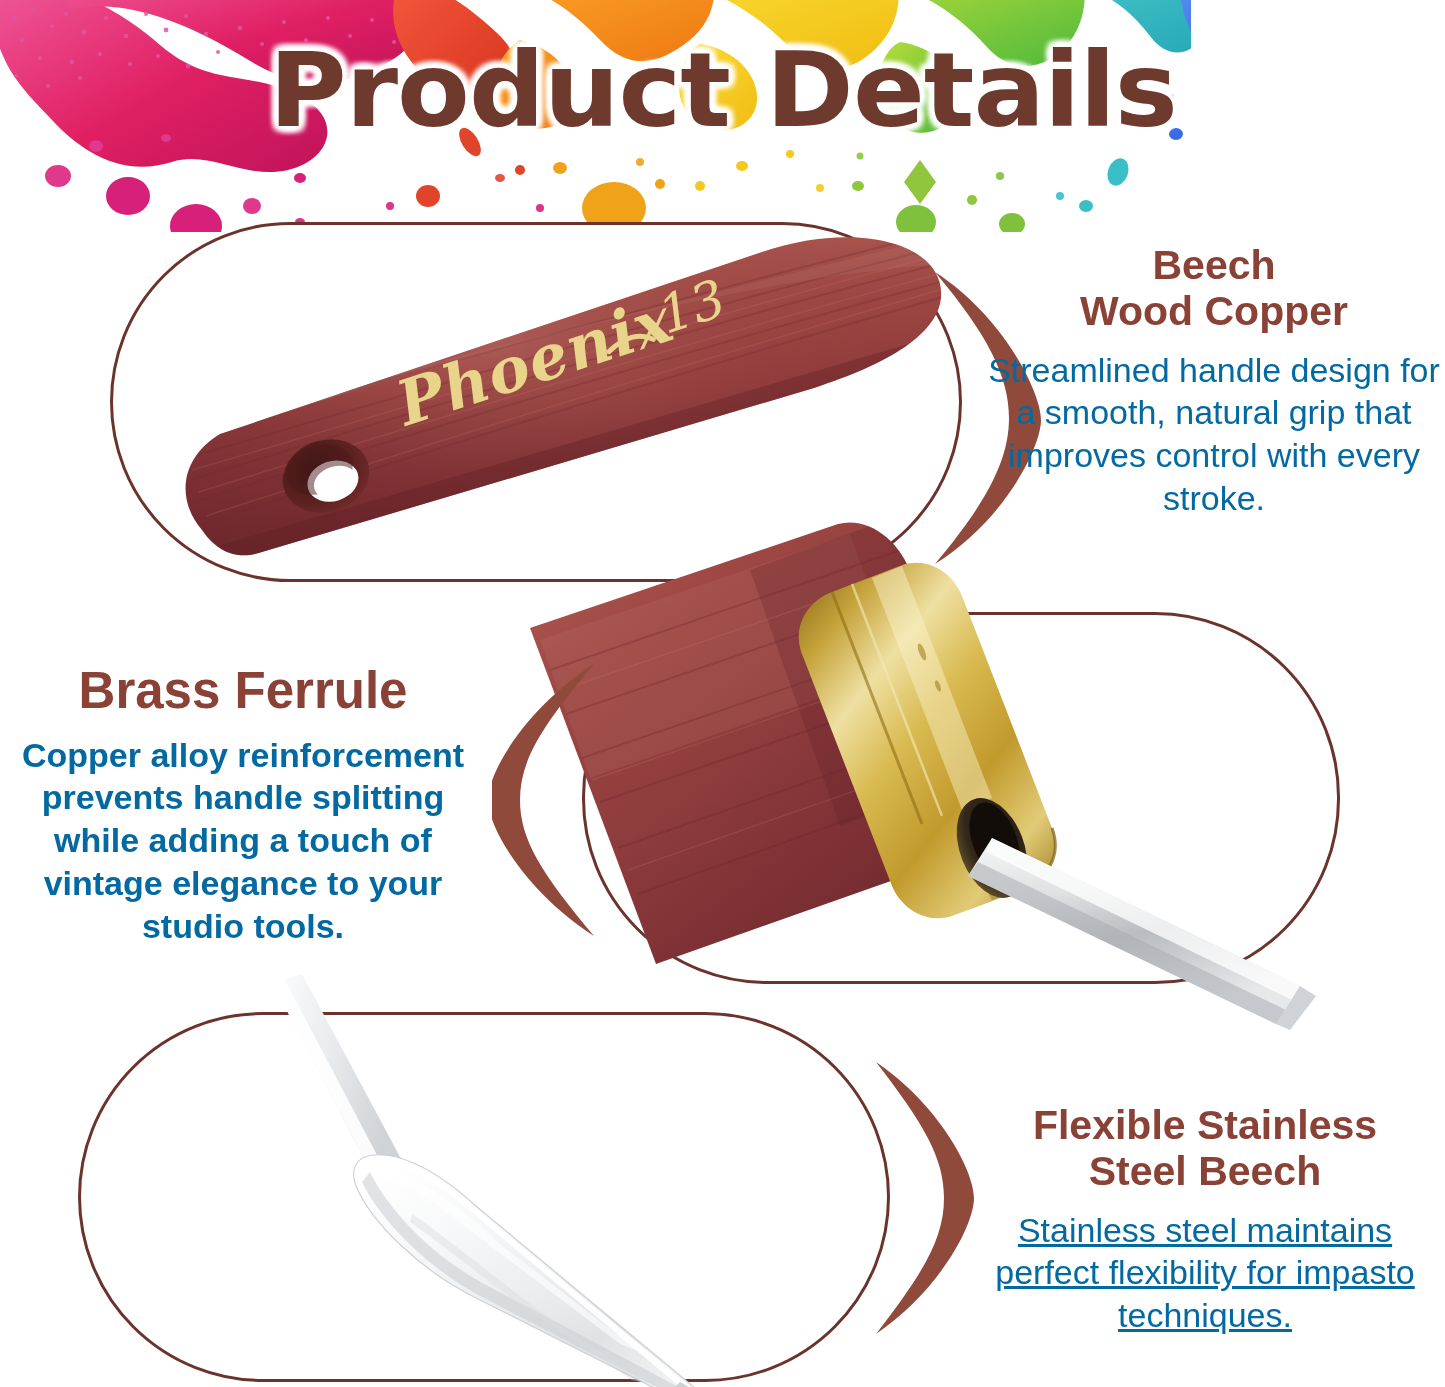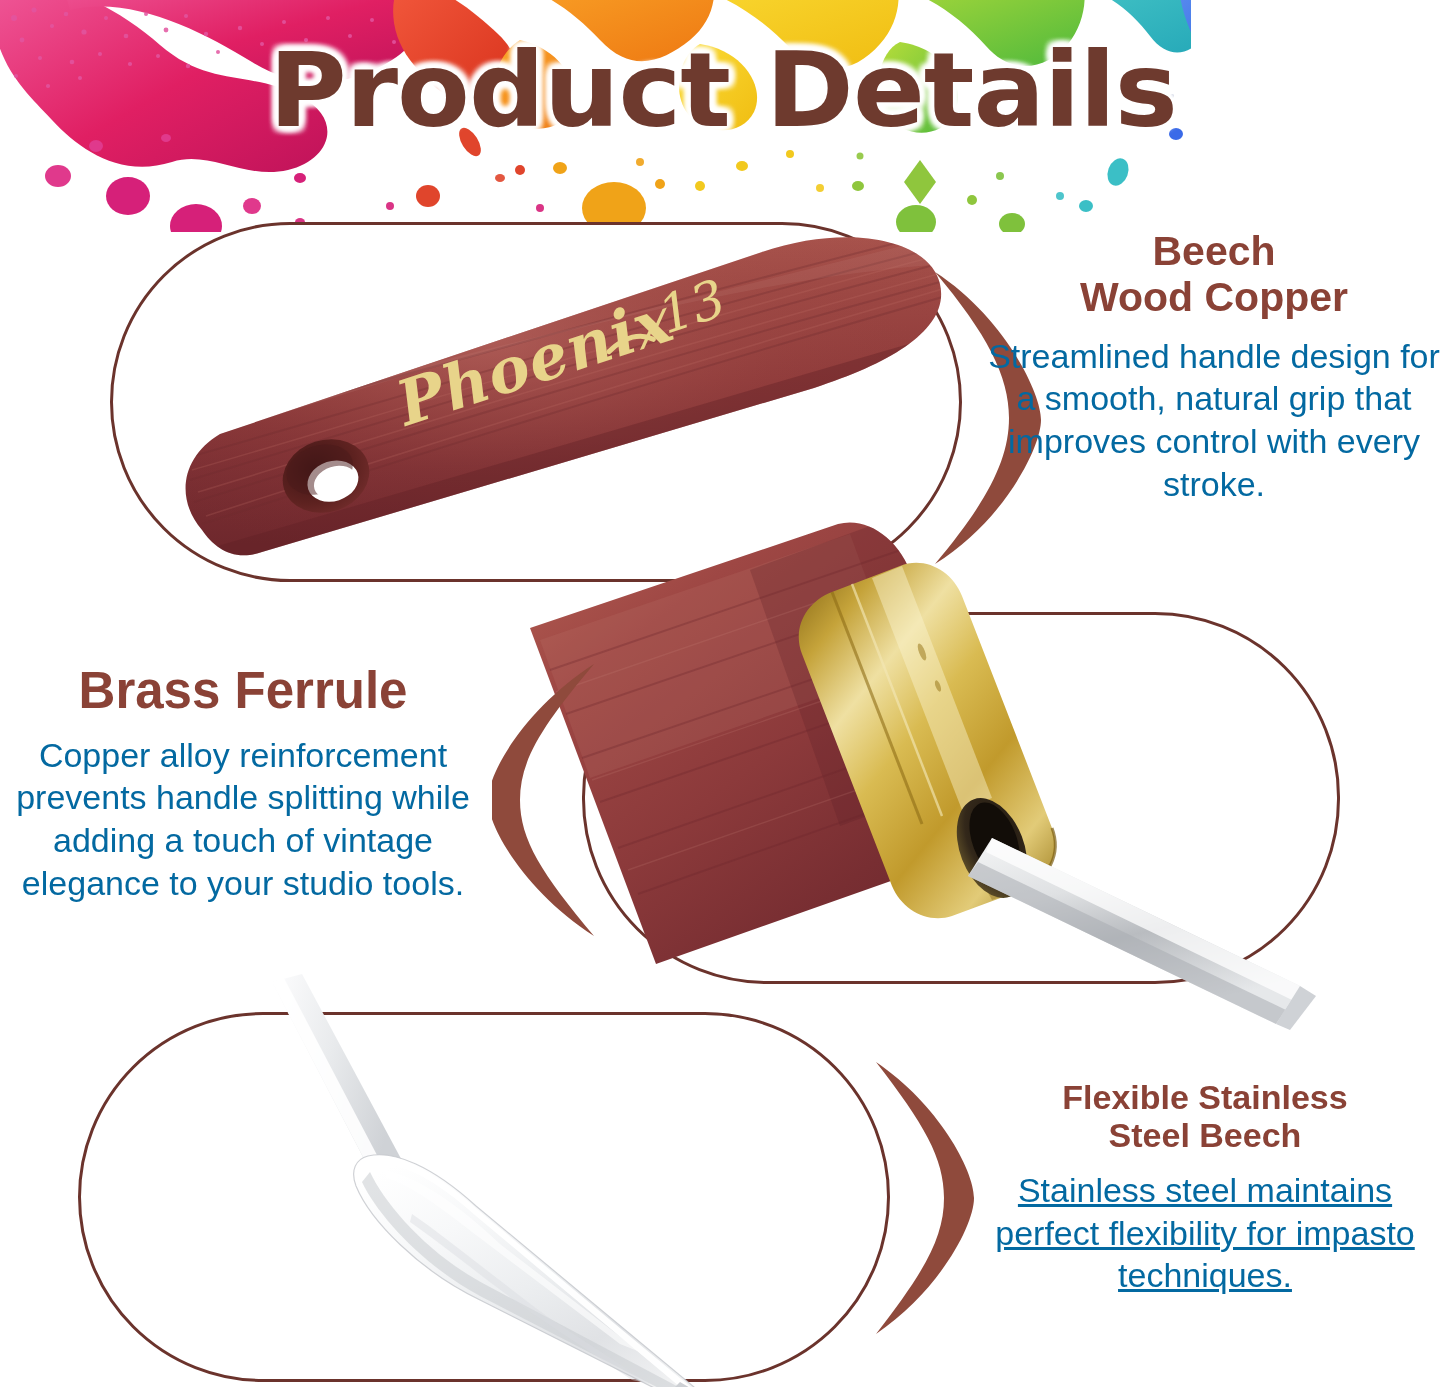--- a/index.html
+++ b/index.html
@@ -56,38 +56,38 @@
     font-weight:normal;
     color:#0369a1;
     line-height:1.26;
     margin:0;
   }
 
   
   #card1-frame{left:110px;top:222px;width:852px;height:360px;}
   #card1-photo{left:150px;top:230px;width:800px;height:360px;}
   #card1-cres{left:925px;top:268px;width:120px;height:300px;}
-  #card1-text{left:988px;top:228px;width:452px;}
+  #card1-text{left:988px;top:242px;width:452px;}
   #card1-text .head{font-size:41px;}
   #card1-text .body{font-size:34px;}
 
   
   #card2-frame{left:582px;top:612px;width:758px;height:372px;}
   #card2-photo{left:600px;top:600px;width:760px;height:400px;}
   #card2-cres{left:492px;top:660px;width:112px;height:280px;}
   #card2-text{left:8px;top:662px;width:470px;}
   #card2-text .head{font-size:51px;}
-  #card2-text .body{font-size:34px;}
+  #card2-text .body{font-size:34px;font-weight:bold;}
 
   
   #card3-frame{left:78px;top:1012px;width:812px;height:370px;}
   #card3-photo{left:180px;top:1000px;width:740px;height:390px;}
   #card3-cres{left:866px;top:1058px;width:112px;height:280px;}
   #card3-text{left:966px;top:1078px;width:478px;}
-  #card3-text .head{font-size:34px;}
+  #card3-text .head{font-size:41px;margin-top:24px;}
   #card3-text .body{font-size:34px;text-decoration:underline;}
 
   .hidden-line{display:block;}
 </style>
 </head>
 <body>
 
 <div id="page">
 
   <div id="header">

